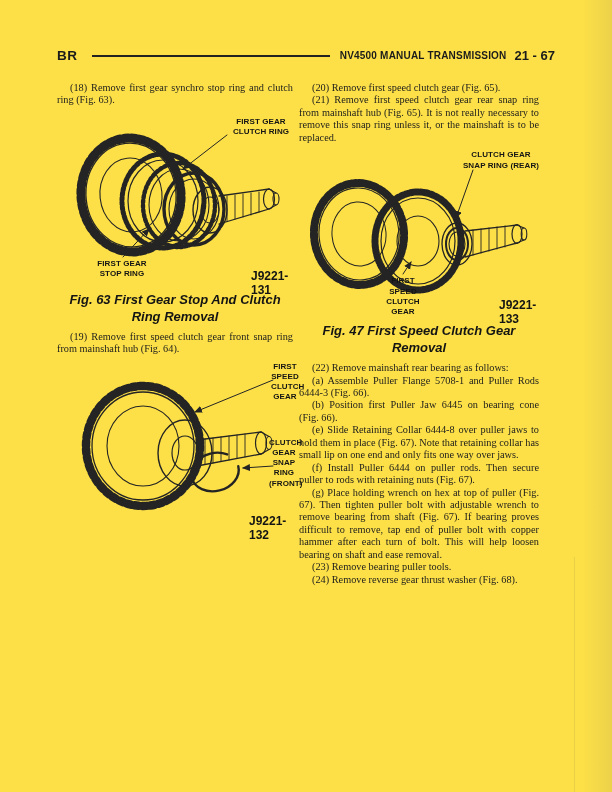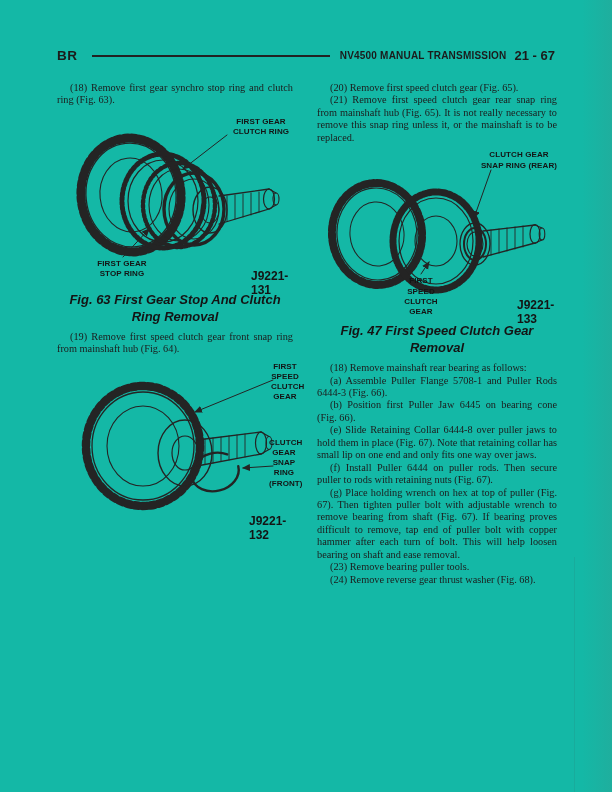--- a/index.html
+++ b/index.html
@@ -1,31 +1,31 @@
 <!DOCTYPE html>
 <html><head>
 <meta charset="utf-8">
 <style>
   * { margin:0; padding:0; box-sizing:border-box; }
   html,body { background:#d8d8d8; }
   .page {
     position:relative; width:612px; height:792px; margin:0 auto;
-    background:#14b8a6; overflow:hidden; color:#1b1b1b;
+    background:#fde047; overflow:hidden; color:#1b1b1b;
     font-family:"Liberation Serif", serif;
   }
   .hdr {
     position:absolute; top:48px; left:57px; right:57px;
     display:flex; align-items:center;
     font-family:"Liberation Sans", sans-serif; font-weight:bold;
   }
   .hdr-br { font-size:13.5px; letter-spacing:.5px; }
   .hdr-rule { flex:1; height:2.2px; background:#222; margin:1px 10px 0 14px; }
   .hdr-title { font-size:10px; letter-spacing:.2px; white-space:nowrap; }
   .hdr-page { font-size:13px; margin-left:8px; white-space:nowrap; }
-  .columns { position:absolute; top:82px; left:57px; width:498px; display:flex; gap:24px; }
+  .columns { position:absolute; top:82px; left:57px; width:498px; display:flex; gap:6px; }
   .col-left  { width:236px; }
   .col-right { width:240px; }
   .body {
     font-size:10.3px; line-height:1.21; text-align:justify;
     text-indent:13px; color:#1c1c1c;
   }
   .fig { margin:4px 6px 5px; }
   .figwrap { position:relative; }
   .figwrap svg { display:block; }
   .caption {
@@ -205,21 +205,21 @@
 SNAP RING (REAR)</div>
           <div class="callout" style="left:78px; top:128px; width:40px;">FIRST
 SPEED
 CLUTCH
 GEAR</div>
           <div class="figref" style="left:194px; top:150px;">J9221-133</div>
         </div>
         <div class="caption">Fig. 47 First Speed Clutch Gear Removal</div>
       </div>
 
-      <p class="body">(18) Remove mainshaft rear bearing as follows:</p>
+      <p class="body">(22) Remove mainshaft rear bearing as follows:</p>
       <p class="body">(a) Assemble Puller Flange 5708-1 and Puller Rods 6444-3 (Fig. 66).</p>
       <p class="body">(b) Position first Puller Jaw 6445 on bearing cone (Fig. 66).</p>
       <p class="body">(e) Slide Retaining Collar 6444-8 over puller jaws to hold them in place (Fig. 67). Note that retaining collar has small lip on one end and only fits one way over jaws.</p>
       <p class="body">(f) Install Puller 6444 on puller rods. Then secure puller to rods with retaining nuts (Fig. 67).</p>
       <p class="body">(g) Place holding wrench on hex at top of puller (Fig. 67). Then tighten puller bolt with adjustable wrench to remove bearing from shaft (Fig. 67). If bearing proves difficult to remove, tap end of puller bolt with copper hammer after each turn of bolt. This will help loosen bearing on shaft and ease removal.</p>
       <p class="body">(23) Remove bearing puller tools.</p>
       <p class="body">(24) Remove reverse gear thrust washer (Fig. 68).</p>
     </div>
 
   </div>

